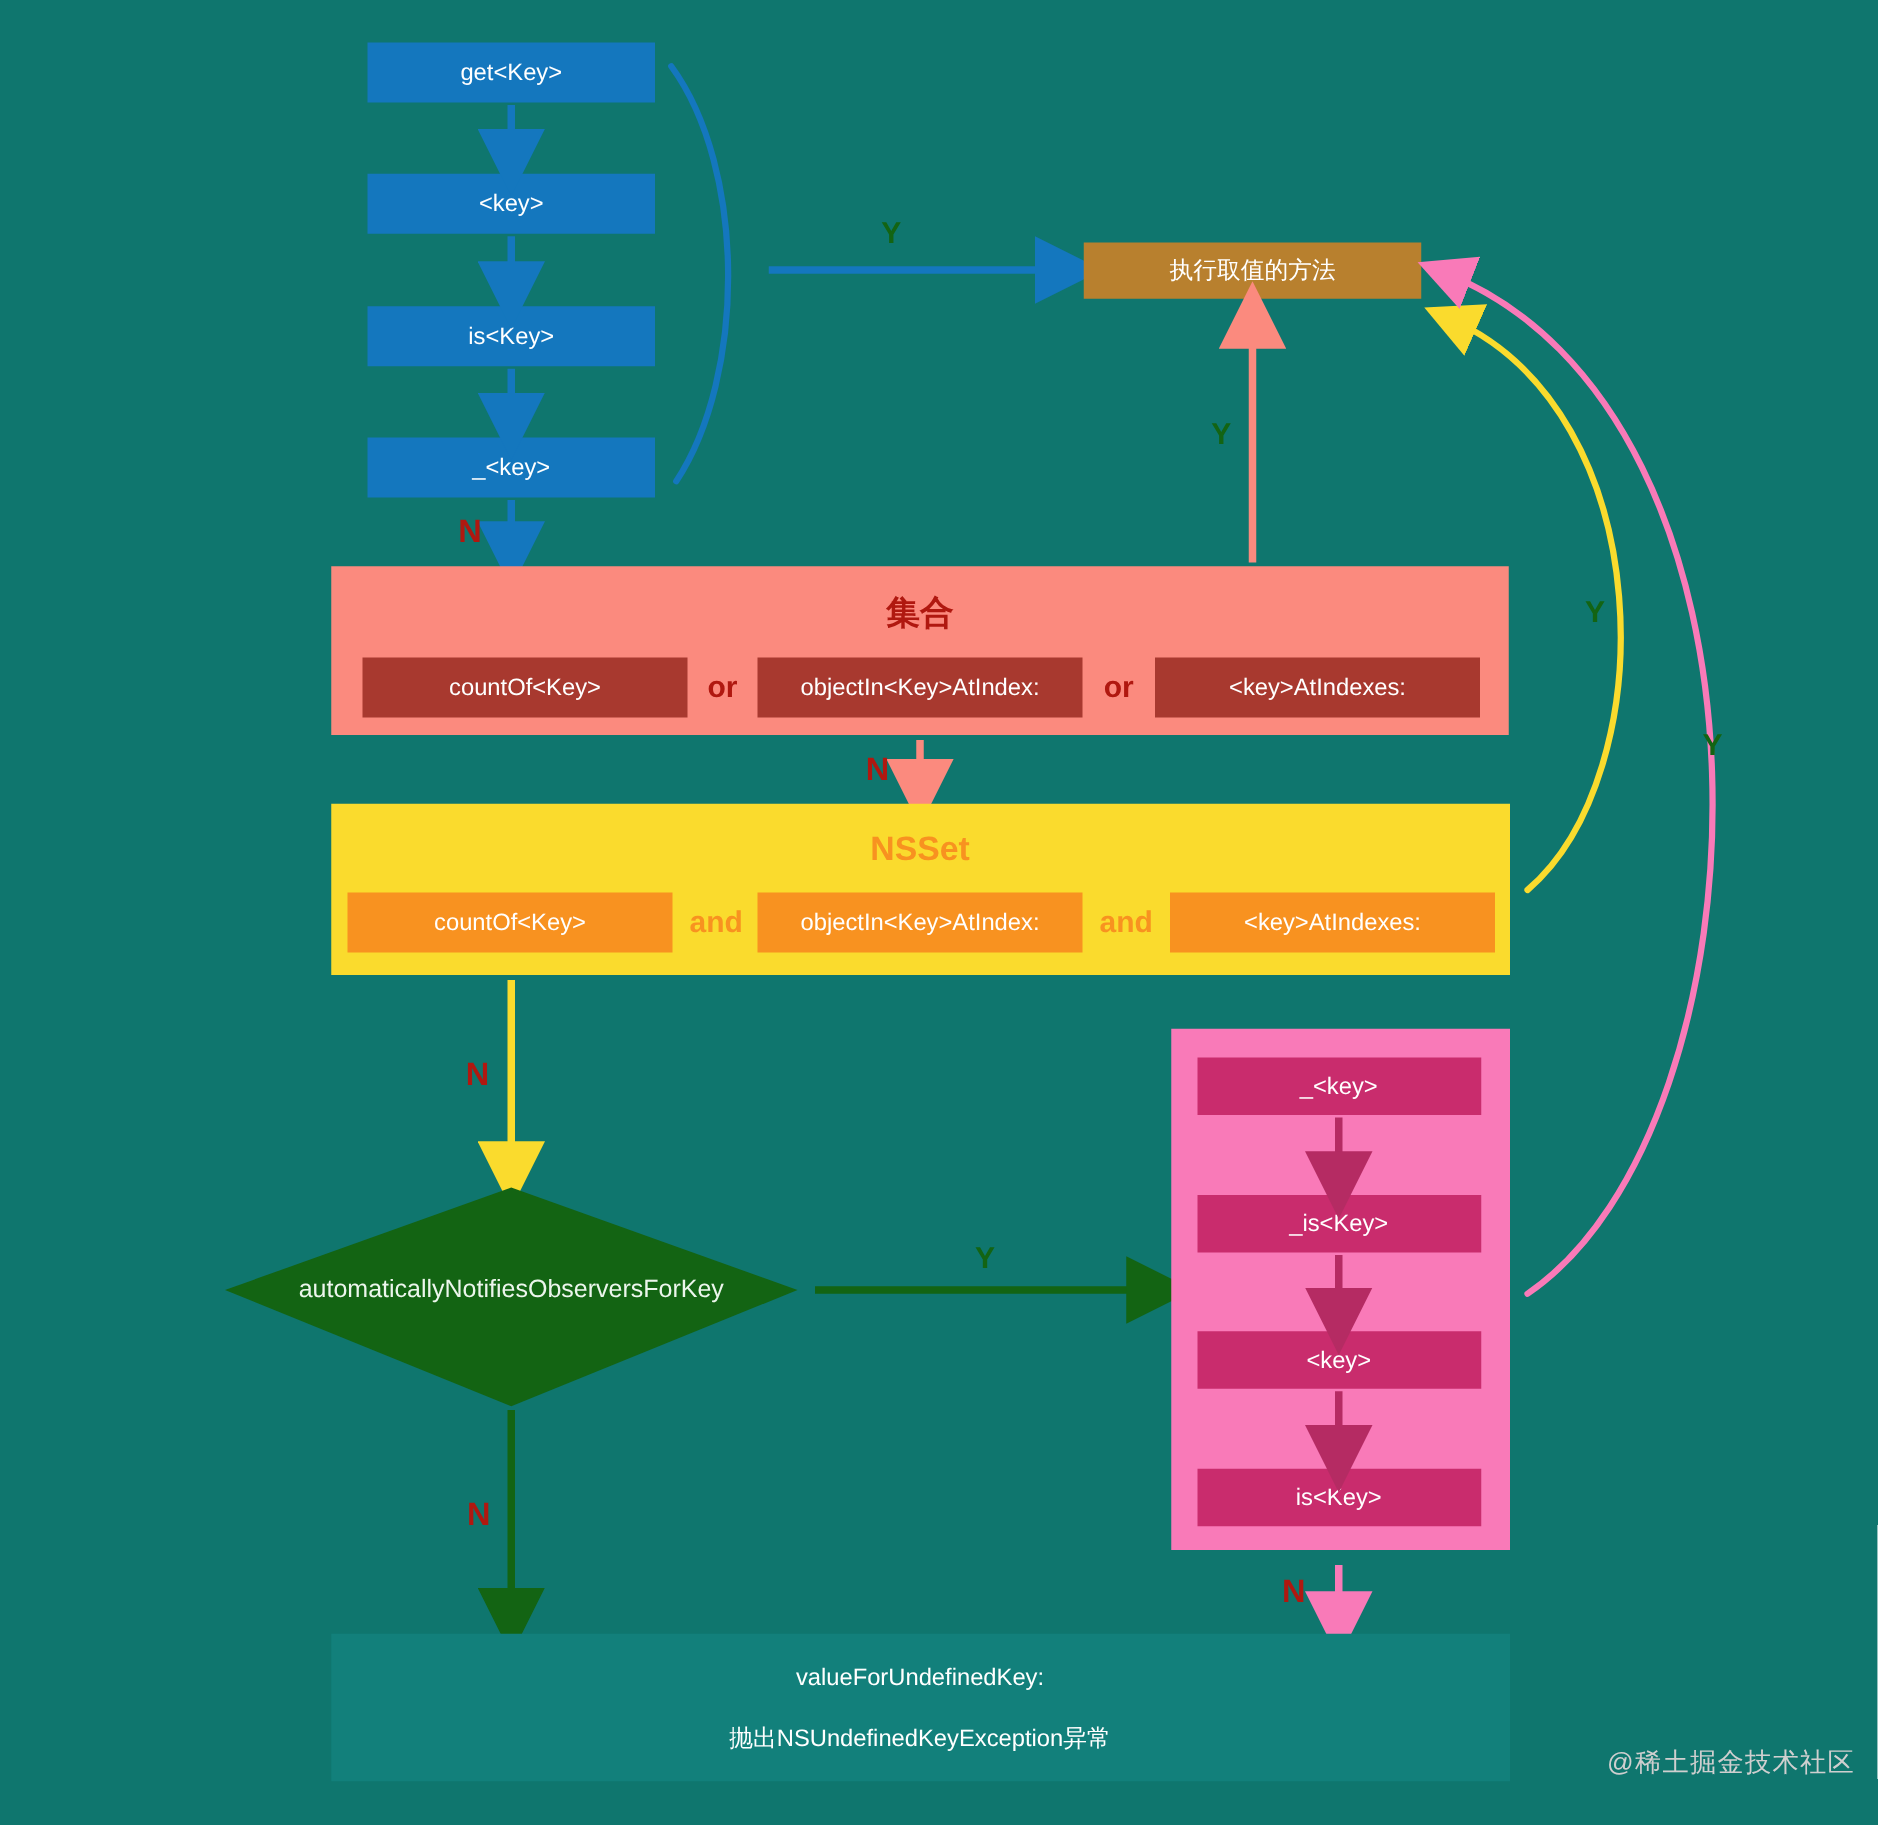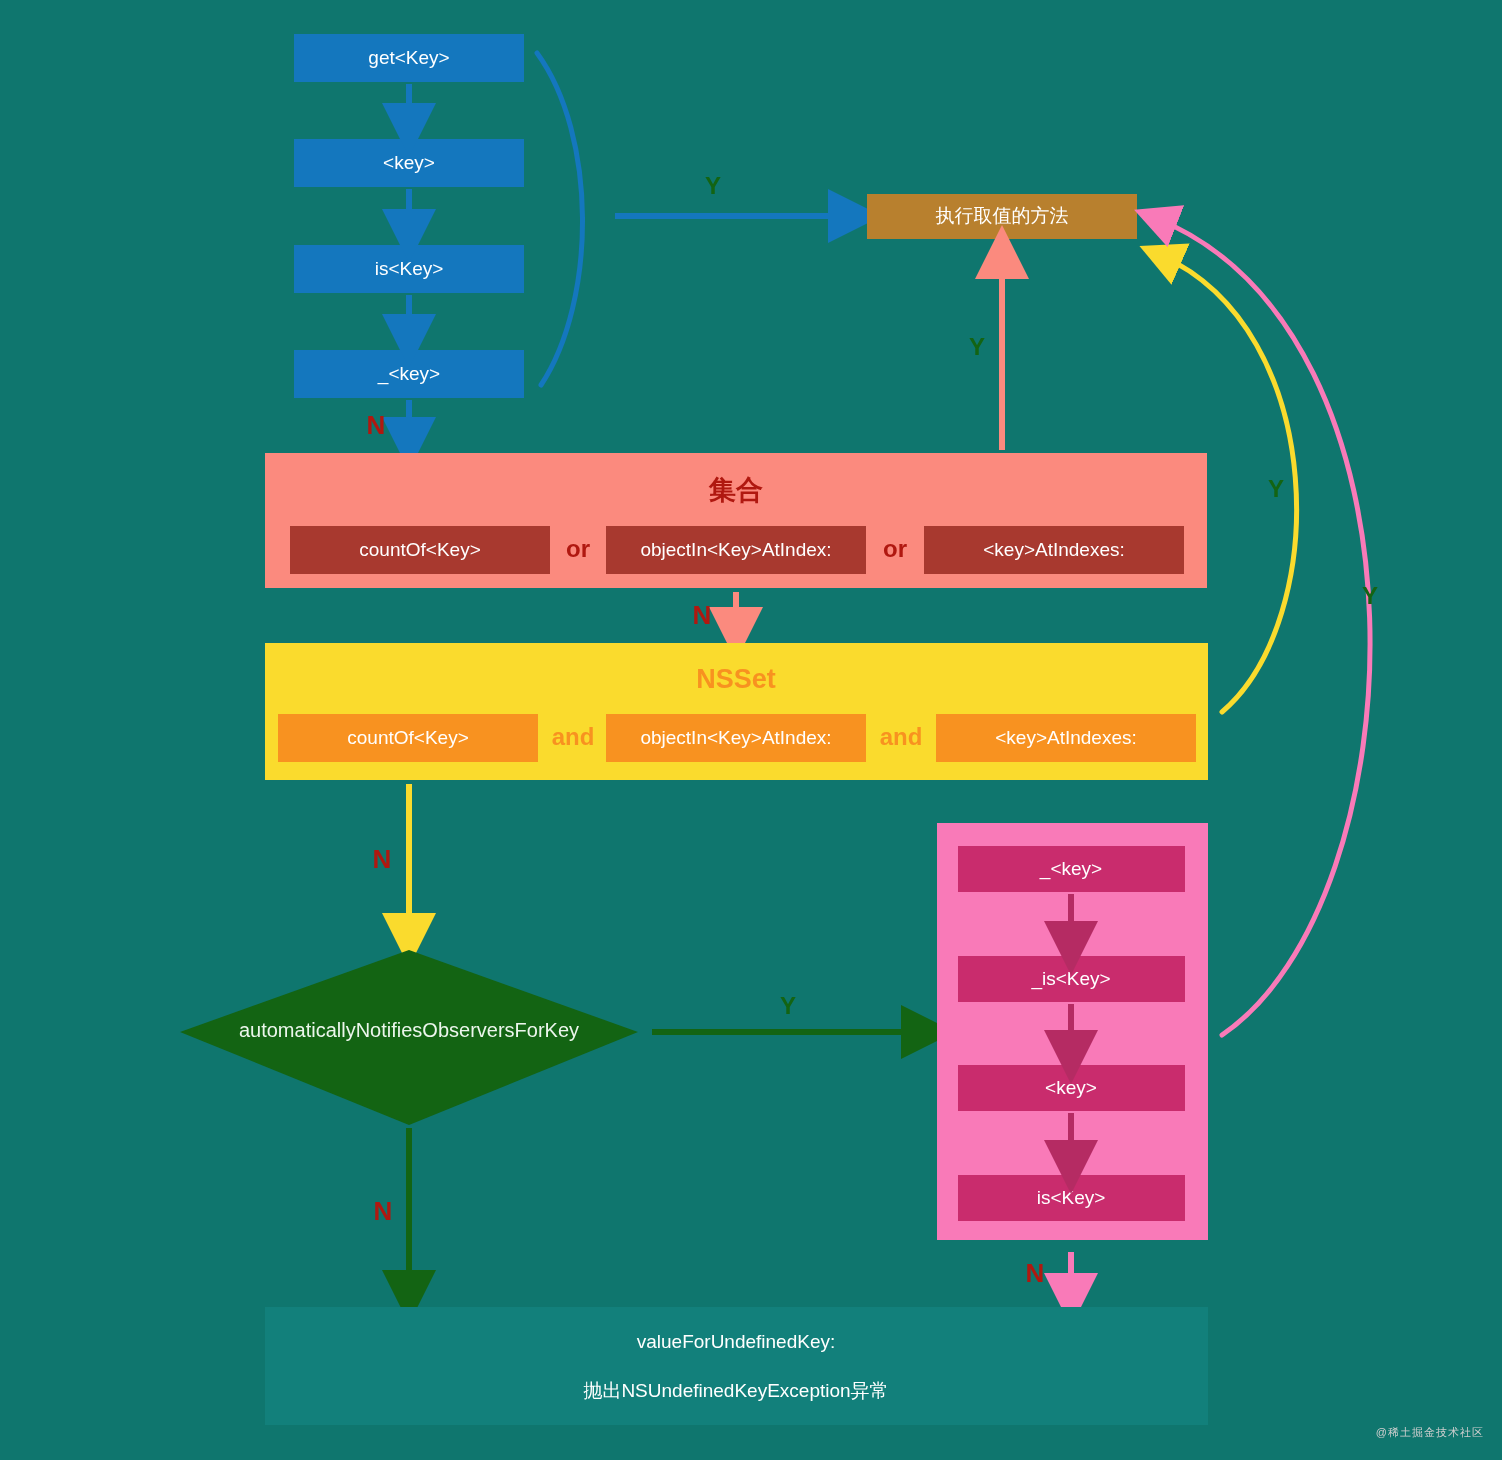--- a/index.html
+++ b/index.html
@@ -71,23 +71,23 @@
   .terminal-text {
     fill: #ffffff;
     font-family: "Liberation Sans", "DejaVu Sans", sans-serif;
     font-size: 19px;
     text-anchor: middle;
     dominant-baseline: middle;
   }
   .watermark {
     position: absolute;
     right: 18px;
-    bottom: 20px;
+    bottom: 36px;
     color: #cfcfcf;
-    font-size: 11px;
+    font-size: 21px;
     font-family: "Liberation Sans", "DejaVu Sans", sans-serif;
     letter-spacing: 1px;
     user-select: none;
     margin-top: 19px;
   }
 </style>
 </head>
 <body>
 
 <div id="canvas">

